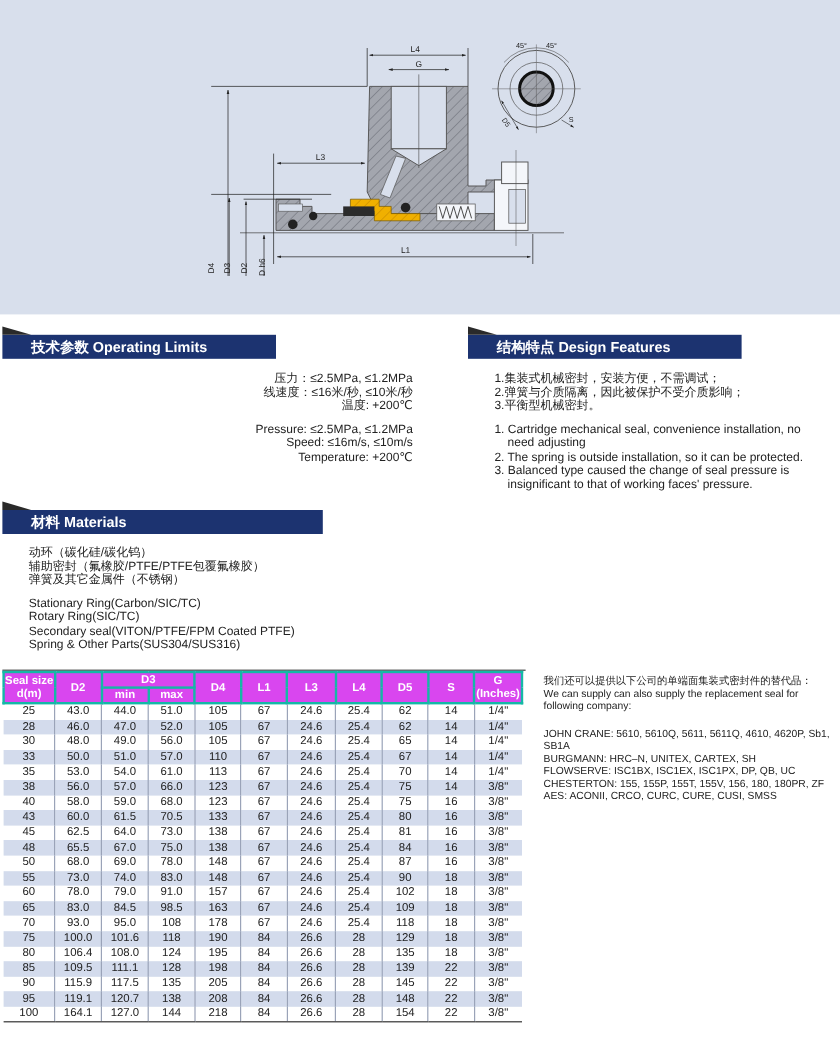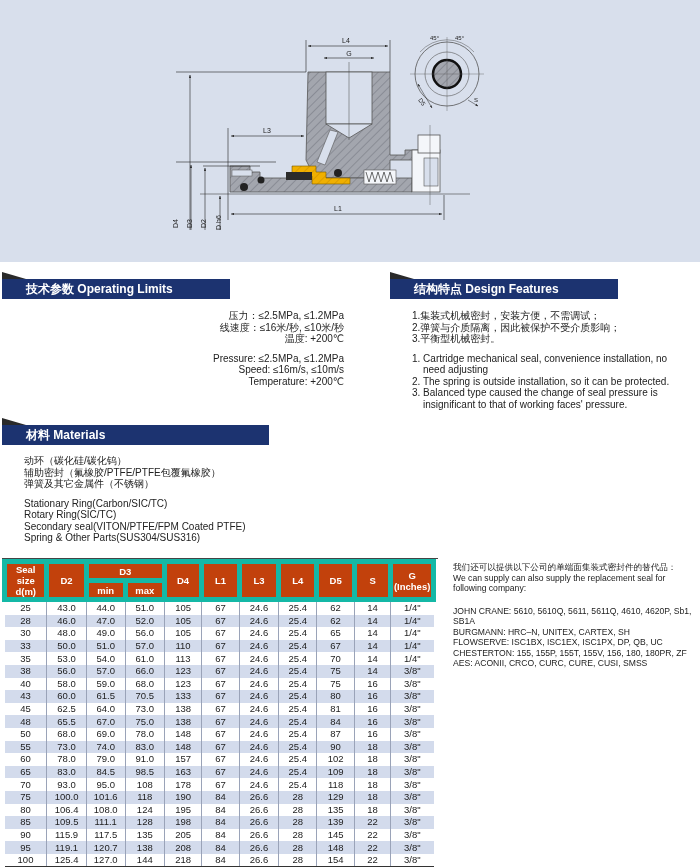--- a/index.html
+++ b/index.html
@@ -5,21 +5,21 @@
   html, body { margin:0; padding:0; background:#ffffff; }
   body { width:700px; height:867px; position:relative; overflow:hidden; font-family:"Liberation Sans", "DejaVu Sans", sans-serif; color:#222; }
   .drawing-area { position:absolute; left:0; top:0; width:700px; height:262px; background:#d8dfec; }
   .drawing-area svg { position:absolute; left:0; top:0; }
   .section-header { position:absolute; height:20px; background:#1c3370; color:#fff; font-weight:bold; font-size:12px; line-height:20px; padding-left:24px; box-sizing:border-box; }
   .section-header::before { content:""; position:absolute; left:0; top:-7px; width:0; height:0; border-bottom:7px solid #2a2a2a; border-right:24px solid transparent; }
   .text-block { position:absolute; font-size:10px; line-height:11.5px; color:#222; }
   .text-block .gap { height:8px; }
   .hanging { padding-left:11px; text-indent:-11px; }
   .spec-table { position:absolute; left:2px; top:559px; width:434px; border-collapse:collapse; font-size:9.5px; }
-  .spec-table th { background:#c2410c; color:#fff; font-weight:bold; border:5px solid #14b8a6; padding:0; text-align:center; line-height:11px;margin-top:20px; }
+  .spec-table th { background:#d946ef; color:#fff; font-weight:bold; border:2px solid #14b8a6; padding:0; text-align:center; line-height:11px;margin-top:20px; }
   .spec-table td { text-align:center; height:12.6px; padding:0; line-height:12px; border-left:1px solid #9aa3b8; color:#222; }
   .spec-table td:first-child { border-left:none; }
   .spec-table tr.alt td { background:#d3dbec; }
   .spec-table tbody tr:last-child td { border-bottom:1.5px solid #333; }
   .divider { position:absolute; left:2px; width:436px; height:1px; background:#444; }
 </style>
 </head>
 <body>
 
 <div class="drawing-area">
@@ -430,21 +430,21 @@
         <td>208</td>
         <td>84</td>
         <td>26.6</td>
         <td>28</td>
         <td>148</td>
         <td>22</td>
         <td>3/8"</td>
       </tr>
       <tr>
         <td>100</td>
-        <td>125.4</td>
+        <td>164.1</td>
         <td>127.0</td>
         <td>144</td>
         <td>218</td>
         <td>84</td>
         <td>26.6</td>
         <td>28</td>
         <td>154</td>
         <td>22</td>
         <td>3/8"</td>
       </tr>

